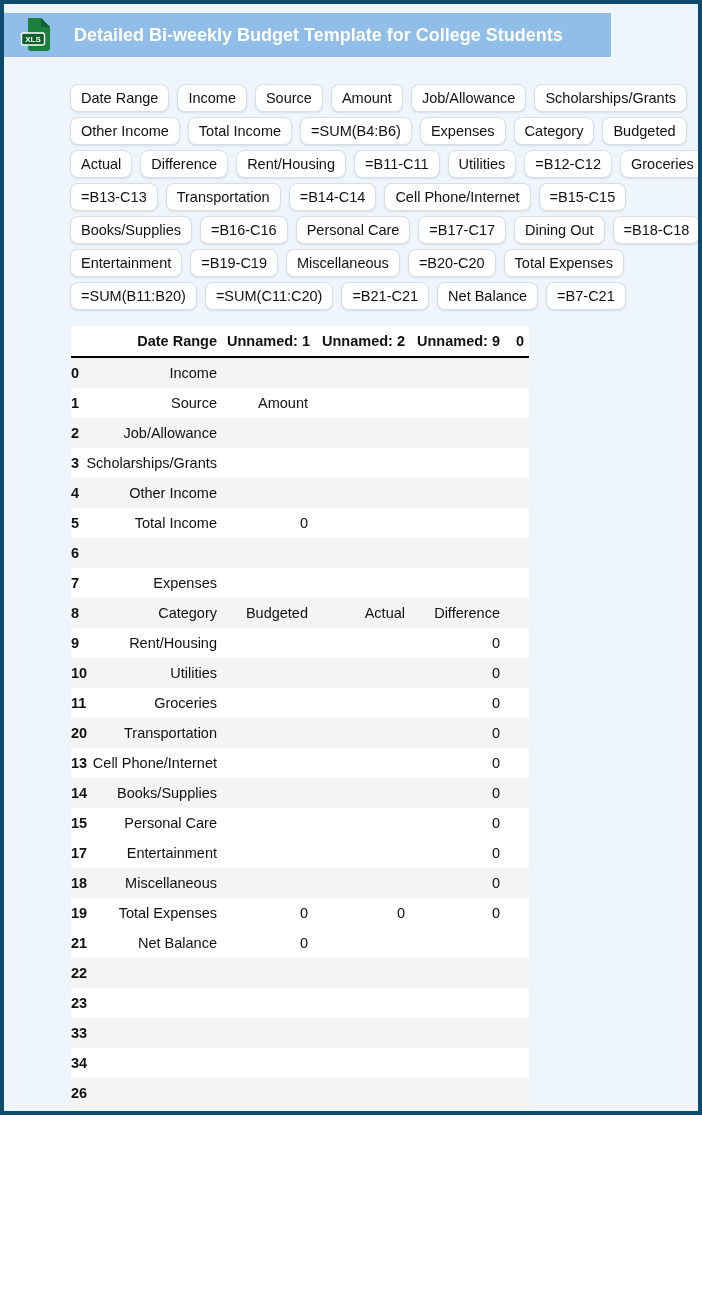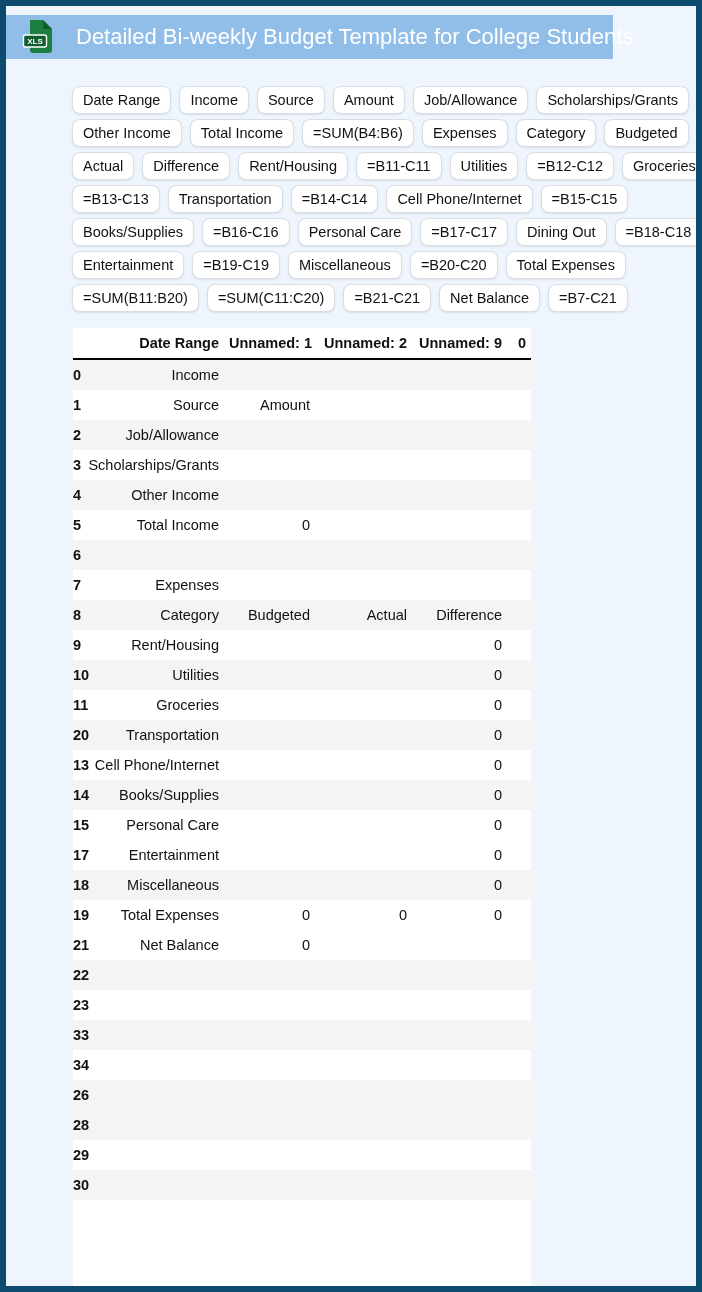--- a/index.html
+++ b/index.html
@@ -1,29 +1,29 @@
 <!DOCTYPE html>
 <html><head>
 <meta charset="utf-8">
 <style>
   * { margin:0; padding:0; box-sizing:border-box; }
   html,body { background:#fff; }
   .page {
-    position:relative; width:702px; height:1292px; overflow:hidden;
+    position:relative; width:702px; height:1115px; overflow:hidden;
     background:var(--page-bg); font-family:"Liberation Sans", sans-serif;
-    border:6px solid #0c4a6e;
+    border:4px solid #0c4a6e;
   }
   .appbar {
     position:absolute; left:0; top:9px; width:607px; height:44px;
     background:var(--appbar-bg);
     display:flex; align-items:center; padding-left:14px;
   }
   .xls-icon { flex:0 0 auto; display:block; }
   .appbar h1 {
-    margin-left:18px; font-size:22px; font-weight:400; color:var(--title-color);
+    margin-left:18px; font-size:18px; font-weight:700; color:var(--title-color);
     white-space:nowrap; letter-spacing:0;
   }
   .chips {
     position:absolute; left:66px; top:80px; width:636px;
     display:flex; flex-direction:column; gap:5px;
   }
   .chip-row { display:flex; gap:8px; }
   .chip {
     background:var(--chip-bg); border:1px solid var(--chip-border);
     border-radius:8px; padding:4px 10px; font-size:14.5px; line-height:18px;

